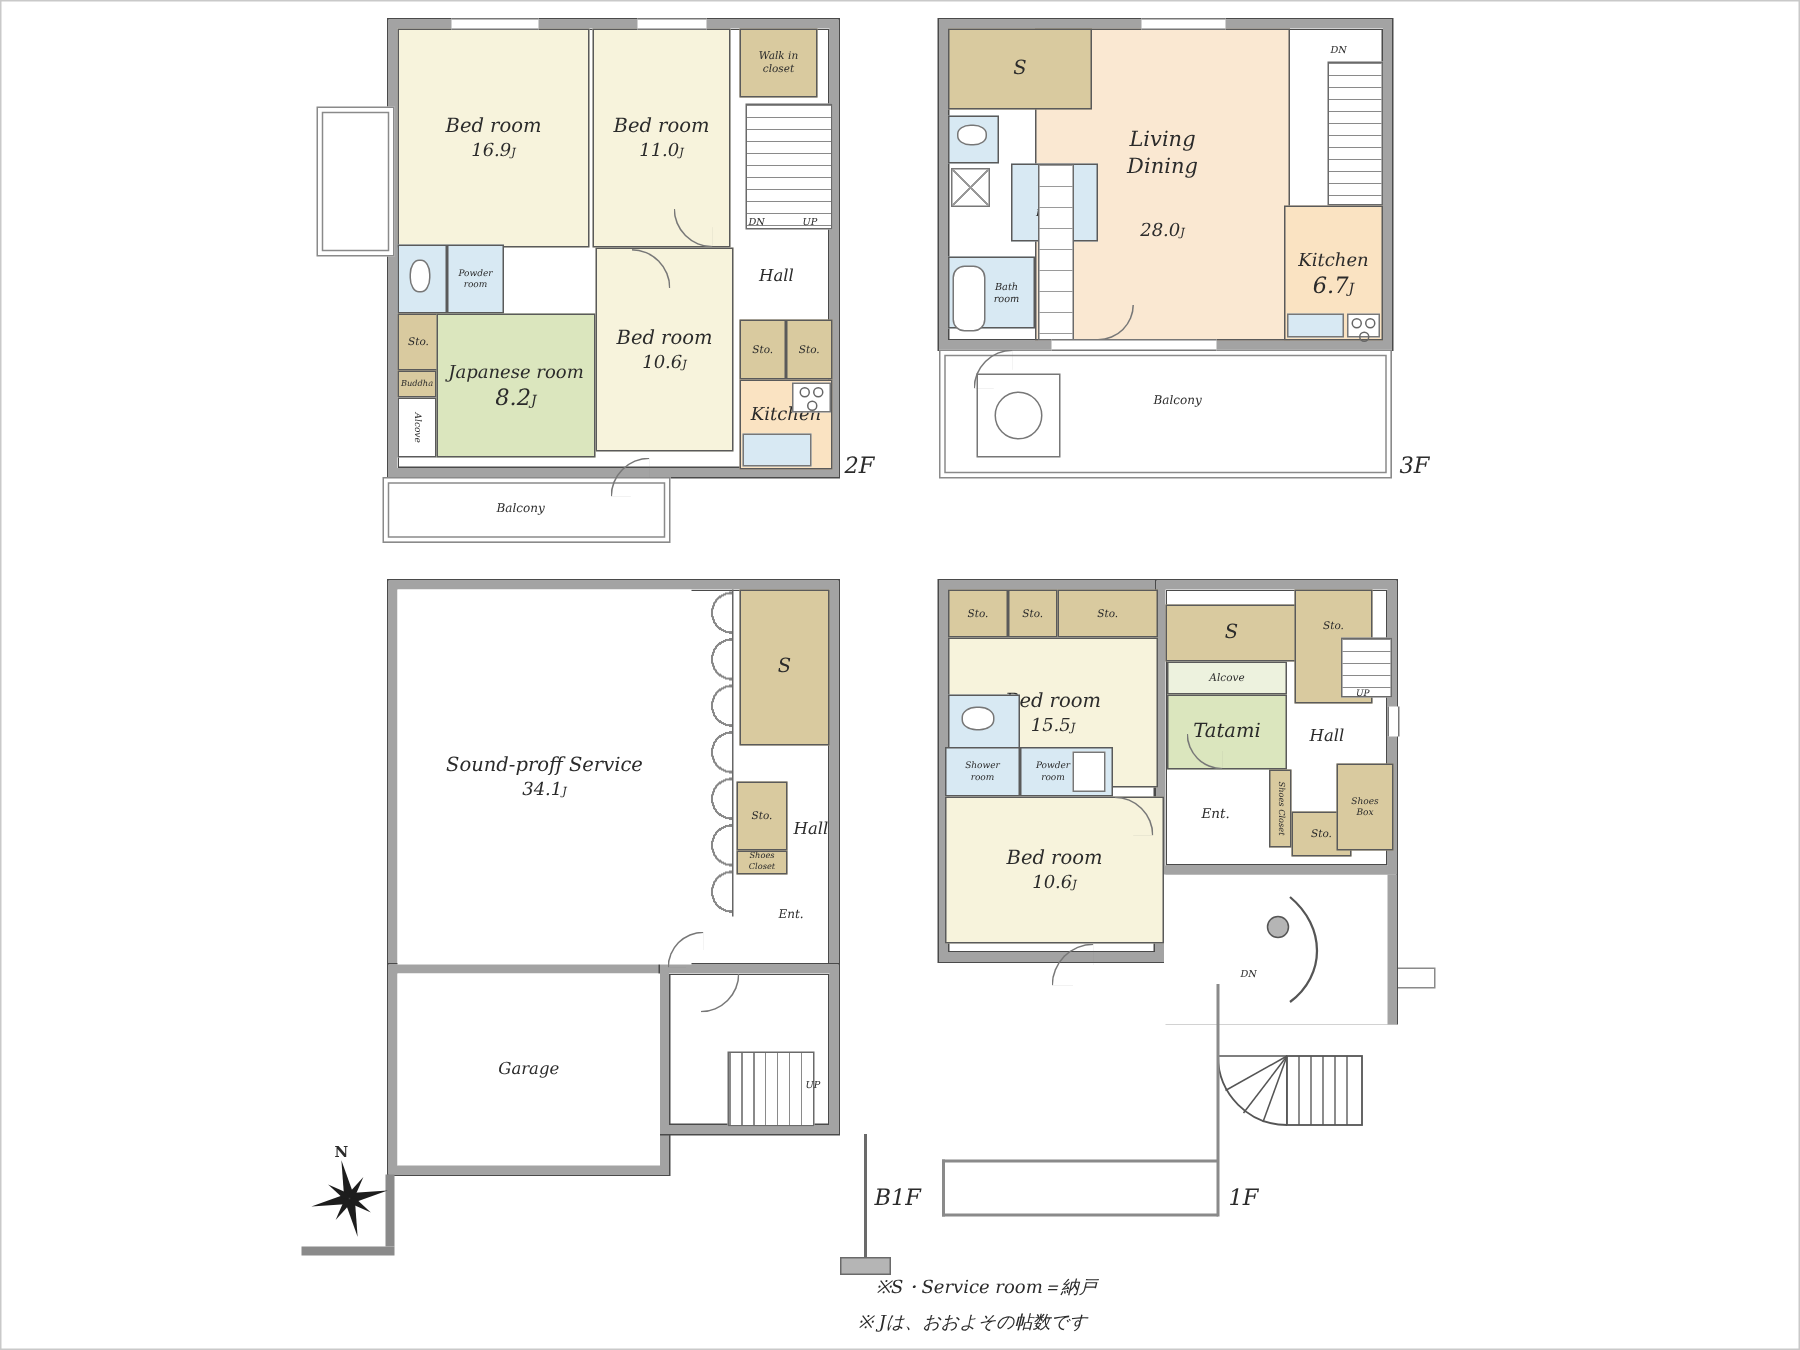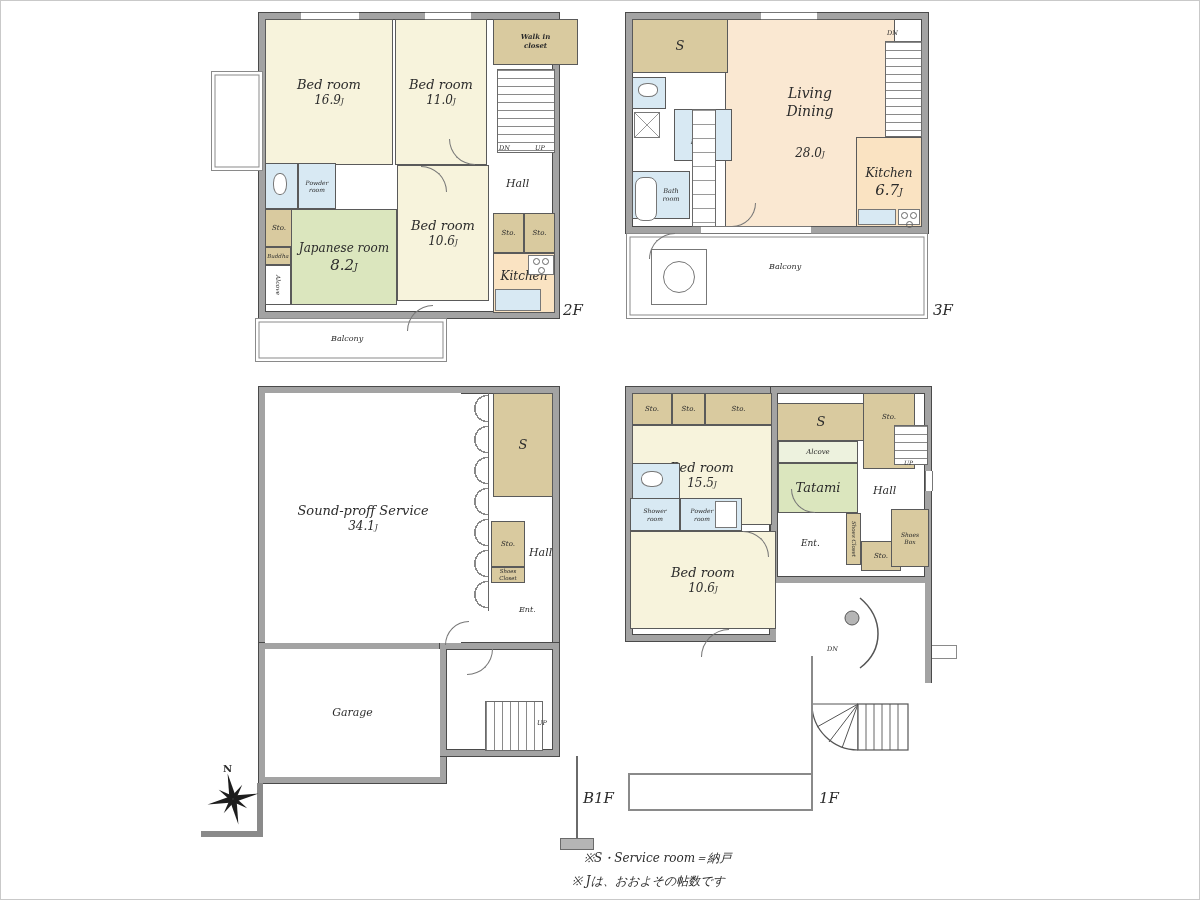--- a/index.html
+++ b/index.html
@@ -66,21 +66,21 @@
     <div class="balc" style="left:210px;top:70px;width:52px;height:100px;"></div>
 
     <div class="r cream" style="left:264px;top:18px;width:128px;height:146px;">
       <span class="nm">Bed room</span>
       <span class="ar"><span>16.9</span><span class="unit">J</span></span>
     </div>
     <div class="r cream" style="left:394px;top:18px;width:92px;height:146px;">
       <span class="nm">Bed room</span>
       <span class="ar"><span>11.0</span><span class="unit">J</span></span>
     </div>
-    <div class="r tan" style="left:492px;top:18px;width:85px;height:46px;font-weight:bold;">
+    <div class="r tan" style="left:492px;top:18px;width:52px;height:46px;">
       <span class="nm s7">Walk in
 closet</span>
     </div>
     <div class="st-h" style="left:496px;top:68px;width:58px;height:84px;"></div>
     <span class="lbl s65" style="left:498px;top:143px;">DN</span>
     <span class="lbl s65" style="left:534px;top:143px;">UP</span>
     <span class="lbl s11" style="left:505px;top:176px;">Hall</span>
 
     <div class="r blue" style="left:264px;top:162px;width:33px;height:46px;"></div>
     <div class="toilet" style="left:272px;top:172px;width:14px;height:22px;"></div>
@@ -126,21 +126,21 @@
 
     <div class="door tr" style="left:420px;top:165px;width:26px;height:26px;"></div>
     <div class="door bl" style="left:448px;top:138px;width:26px;height:26px;"></div>
     <div class="door tl" style="left:406px;top:304px;width:26px;height:26px;"></div>
     <div class="win" style="left:300px;top:11px;width:58px;height:8px;"></div>
     <div class="win" style="left:424px;top:11px;width:46px;height:8px;"></div>
   </div>
 
   <div>
     <div class="frame" style="left:625px;top:12px;width:302px;height:220px;"></div>
-    <div class="r living noborder" style="left:724px;top:18px;width:170px;height:208px;border:1px solid #5a5a5a;gap:26px;">
+    <div class="r living noborder" style="left:689px;top:18px;width:170px;height:208px;border:1px solid #5a5a5a;gap:26px;">
       <span class="nm a14">Living
 Dining</span>
       <span class="ar"><span>28.0</span><span class="unit">J</span></span>
     </div>
     <div class="r tan" style="left:631px;top:18px;width:96px;height:54px;">
       <span class="nm">S</span>
     </div>
     <div class="r blue" style="left:631px;top:76px;width:34px;height:32px;"></div>
     <div class="toilet" style="left:637px;top:82px;width:20px;height:14px;"></div>
     <div class="r blue" style="left:631px;top:108px;width:58px;height:52px;margin-left:42px;">

